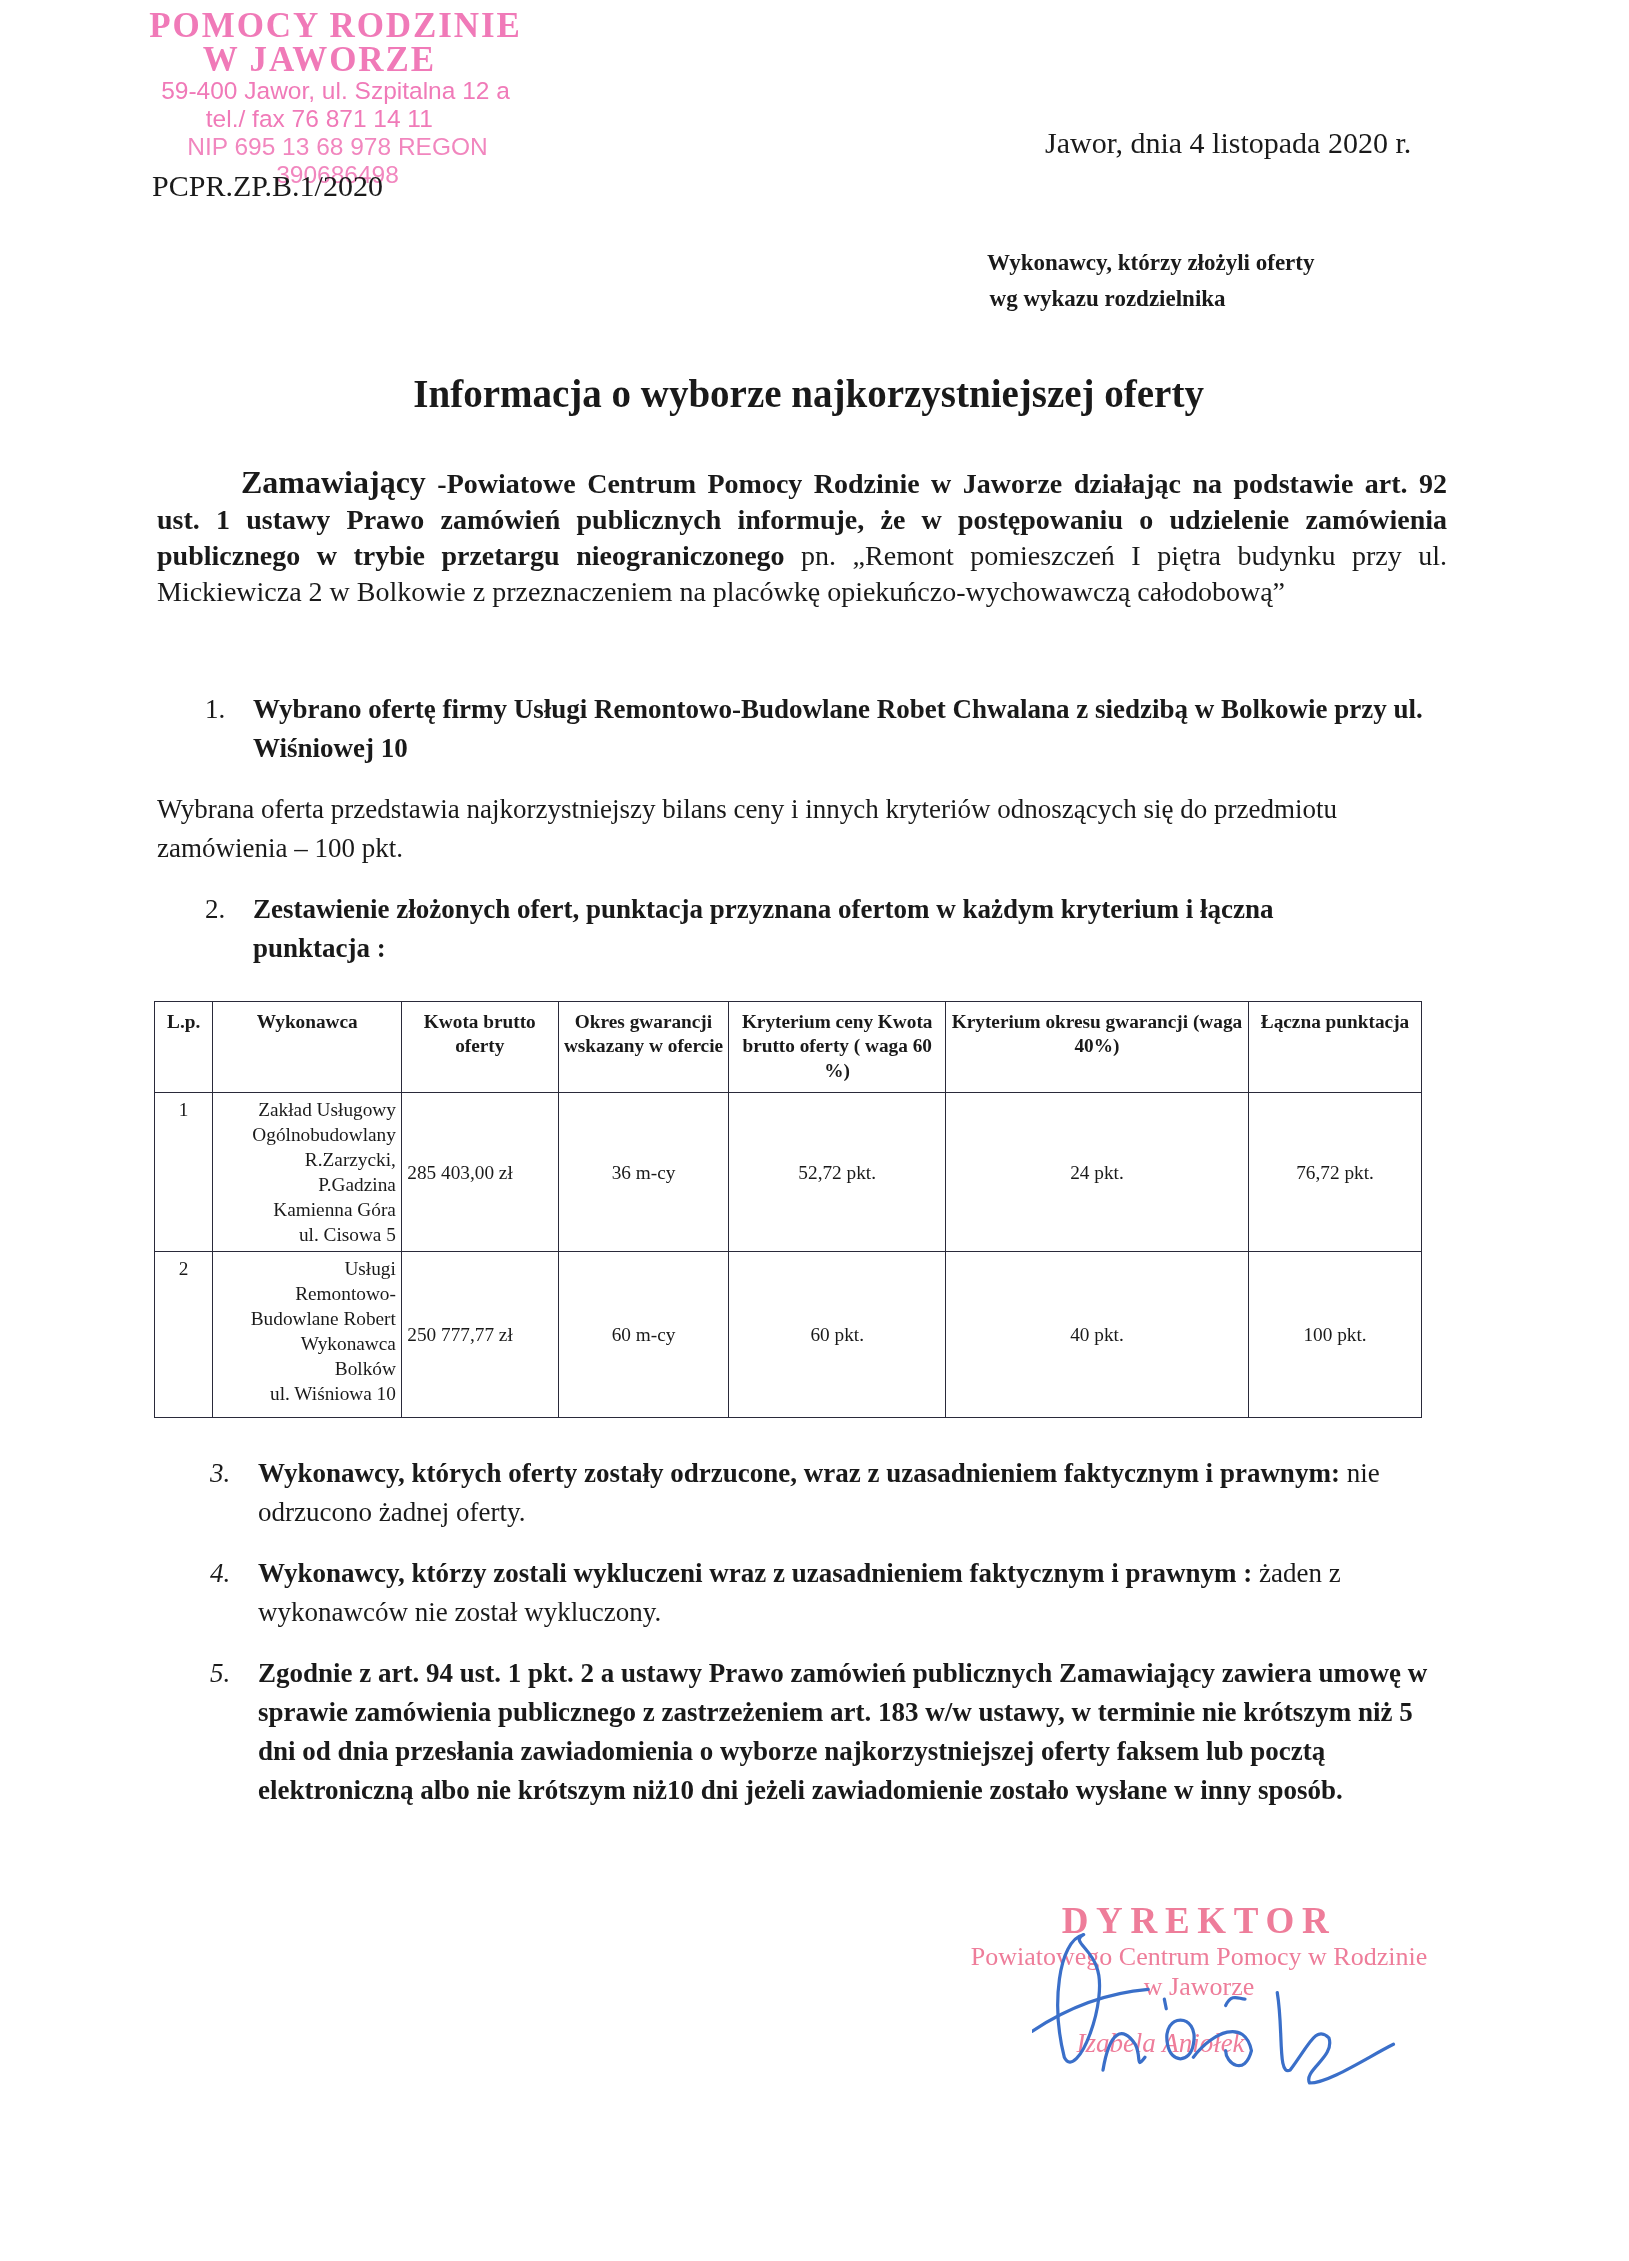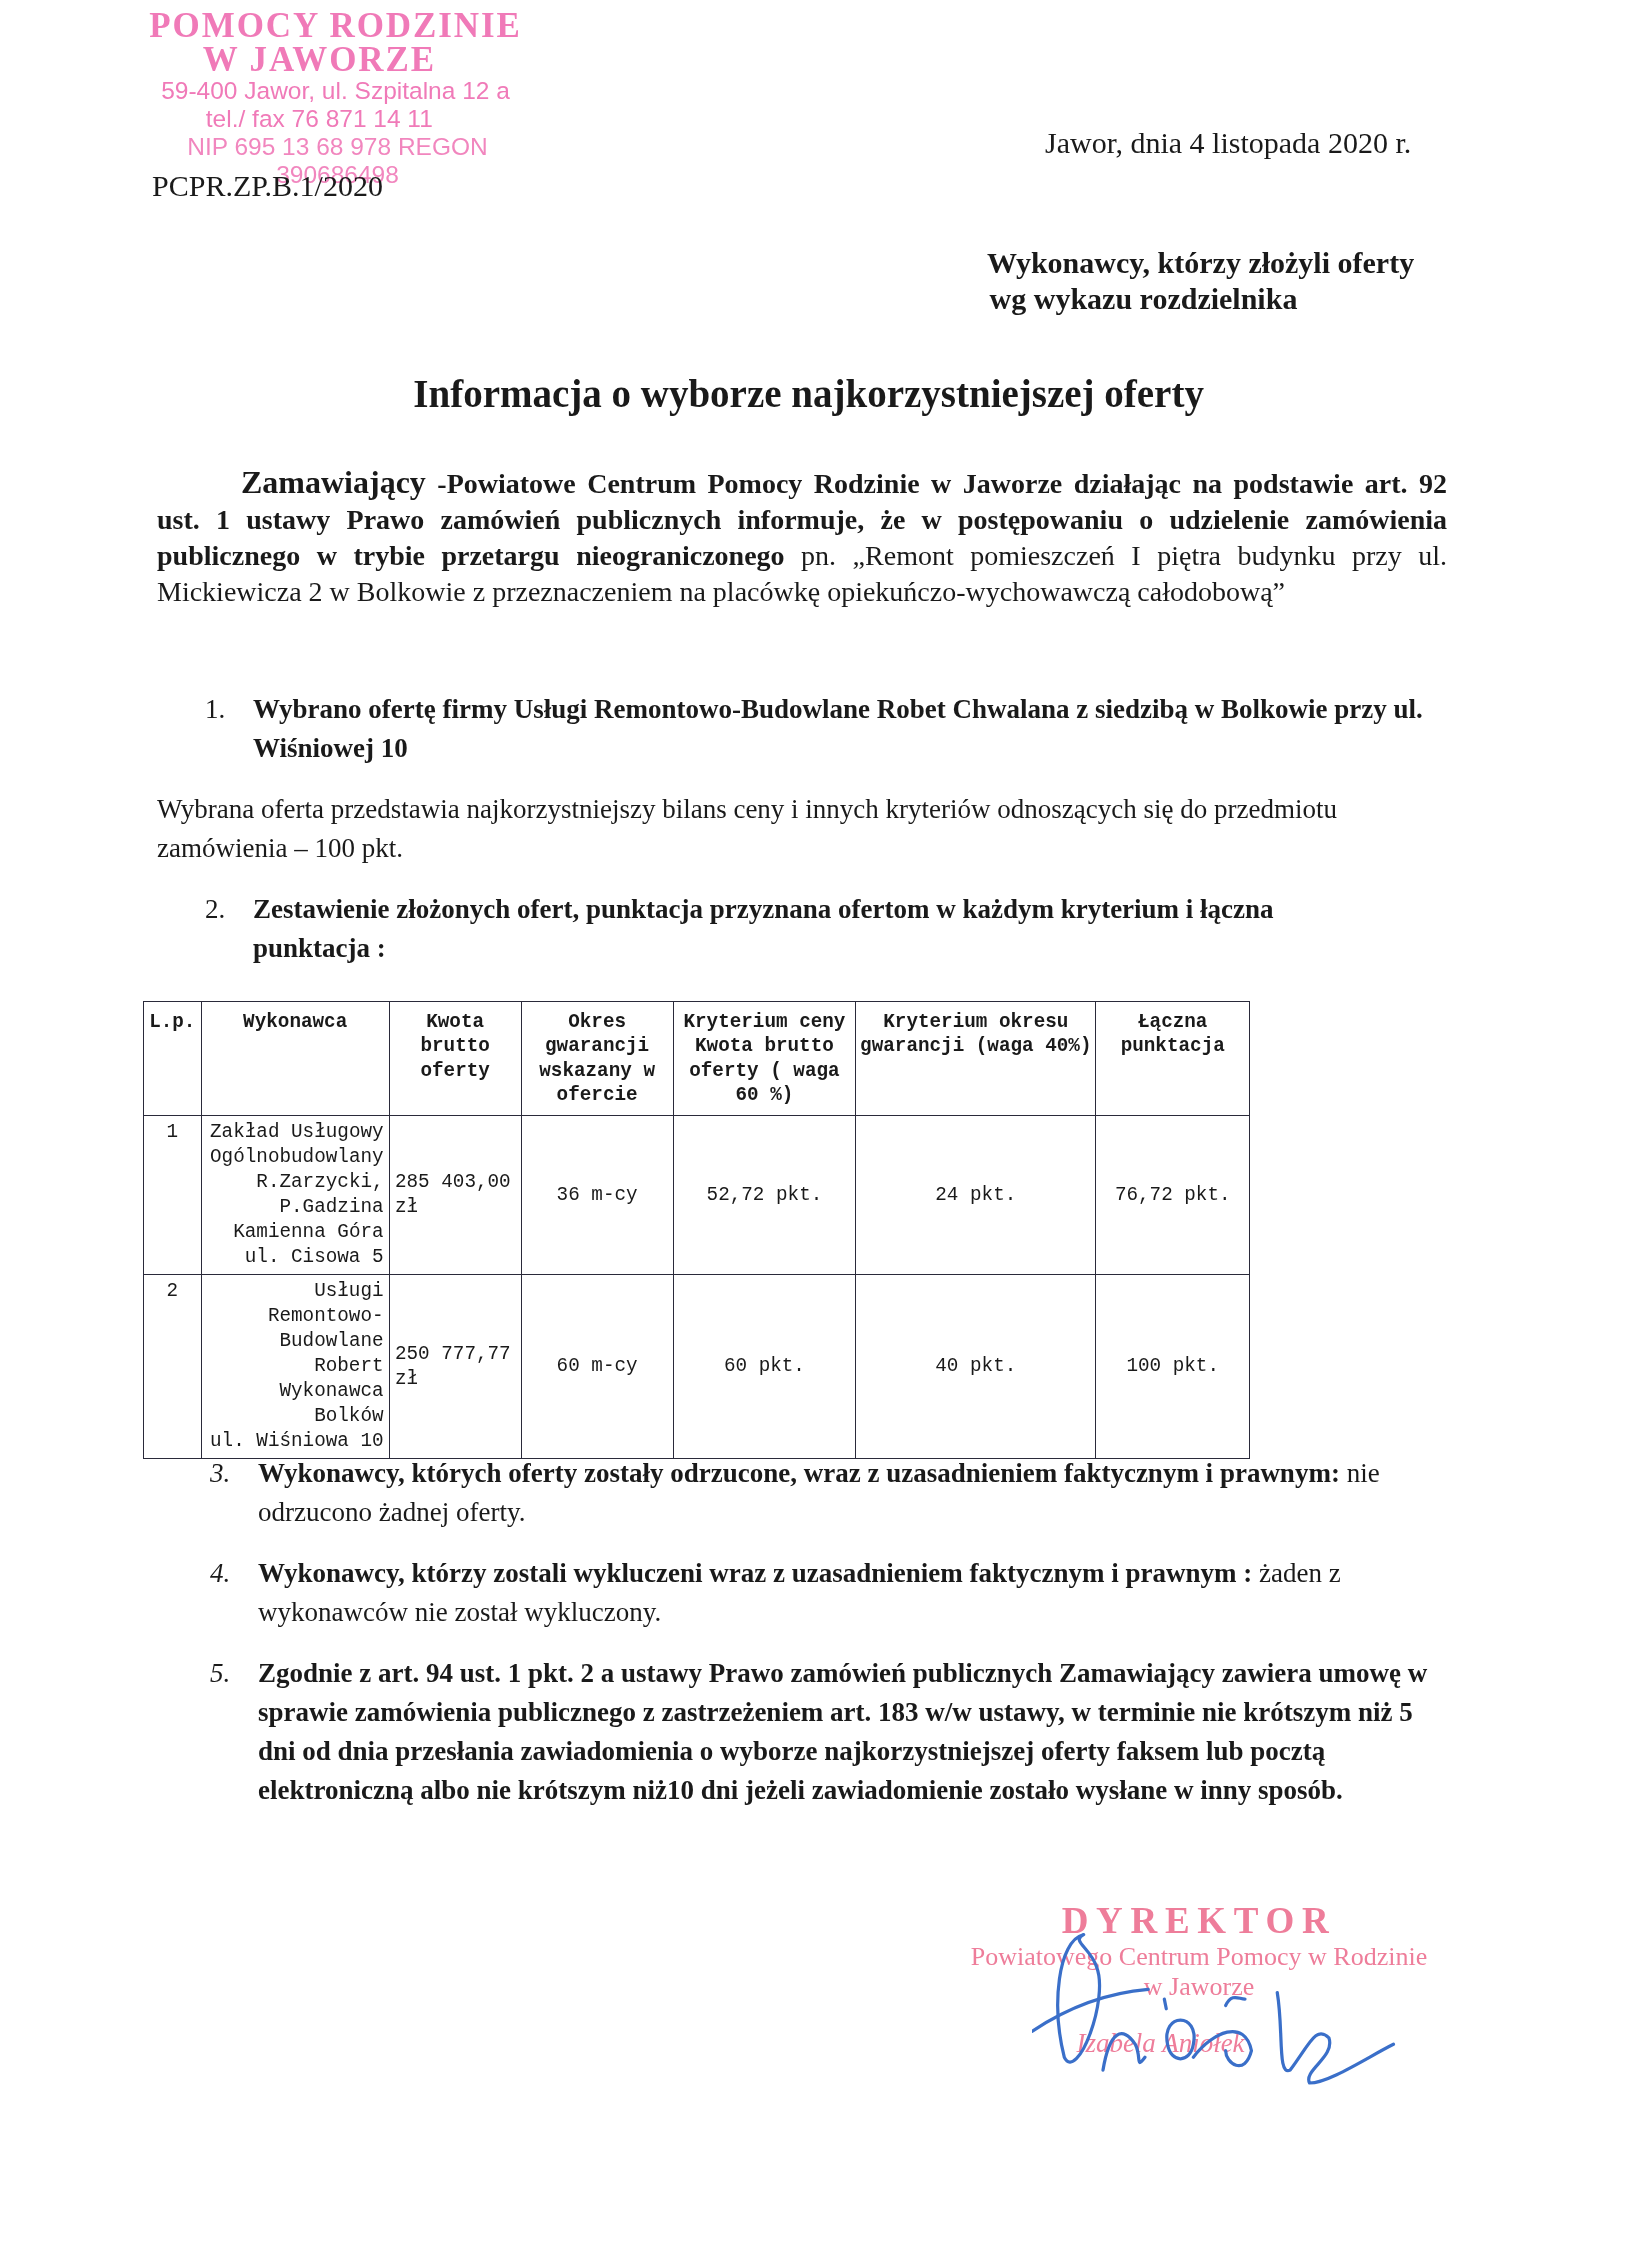--- a/index.html
+++ b/index.html
@@ -4,31 +4,31 @@
 <style>
   html, body { margin:0; padding:0; }
   body { width:1630px; height:2261px; background:#ffffff; position:relative; overflow:hidden;
          font-family:"Liberation Serif", serif; color:#1a1a1a; }
   .abs { position:absolute; }
   .stamp { color:#f07ab8; text-align:center; }
   .stamp-big { font-family:"Liberation Serif", serif; font-weight:bold; font-size:35px; letter-spacing:1.9px; line-height:34px; }
   .stamp-small { font-family:"Liberation Sans", sans-serif; font-size:24.5px; line-height:28px; }
   .ref { font-size:30px; }
   .date { font-size:30px; }
-  .addressee { font-size:30px; font-weight:bold; line-height:36px; }
+  .addressee { font-size:23px; font-weight:bold; line-height:36px; }
   .title { font-size:39px; font-weight:bold; width:1630px; text-align:center; }
   .para { font-size:28px; line-height:36px; text-align:justify; }
   .para b { font-weight:bold; }
   .indent { text-indent:84px; }
   .item { font-size:27px; line-height:39px; }
   .item .num { position:absolute; left:0; top:0; }
   .item .txt { margin-left:48px; }
   .plain { font-size:27px; line-height:39px; }
-  table.offers { position:absolute; left:143px; top:1001px; width:1107px; border-collapse:collapse;
-                 font-family:Liberation Mono, monospace; }
+  table.offers { position:absolute; left:154px; top:1001px; width:1268px; border-collapse:collapse;
+                 font-family:Liberation Serif, serif; }
   table.offers th, table.offers td { border:1.3px solid #2a2a3a; vertical-align:top;text-align:right; }
   table.offers th { font-size:19.3px; font-weight:bold; padding:7.7px 3.9px; text-align:center; line-height:24.5px; height:75px; }
   table.offers td { font-size:19.3px; line-height:25px; padding:3.9px 5.2px; }
   table.offers td.mid { vertical-align:middle; text-align:center; }
   table.offers td.lp { text-align:center; }
   .sig-stamp { color:#ee7d9a; text-align:center; }
   .sig-title { font-size:37px; letter-spacing:7.7px; font-weight:bold; }
   .sig-line { font-size:26px; }
   .sig-name { font-size:27px; font-style:italic; }
 </style>

